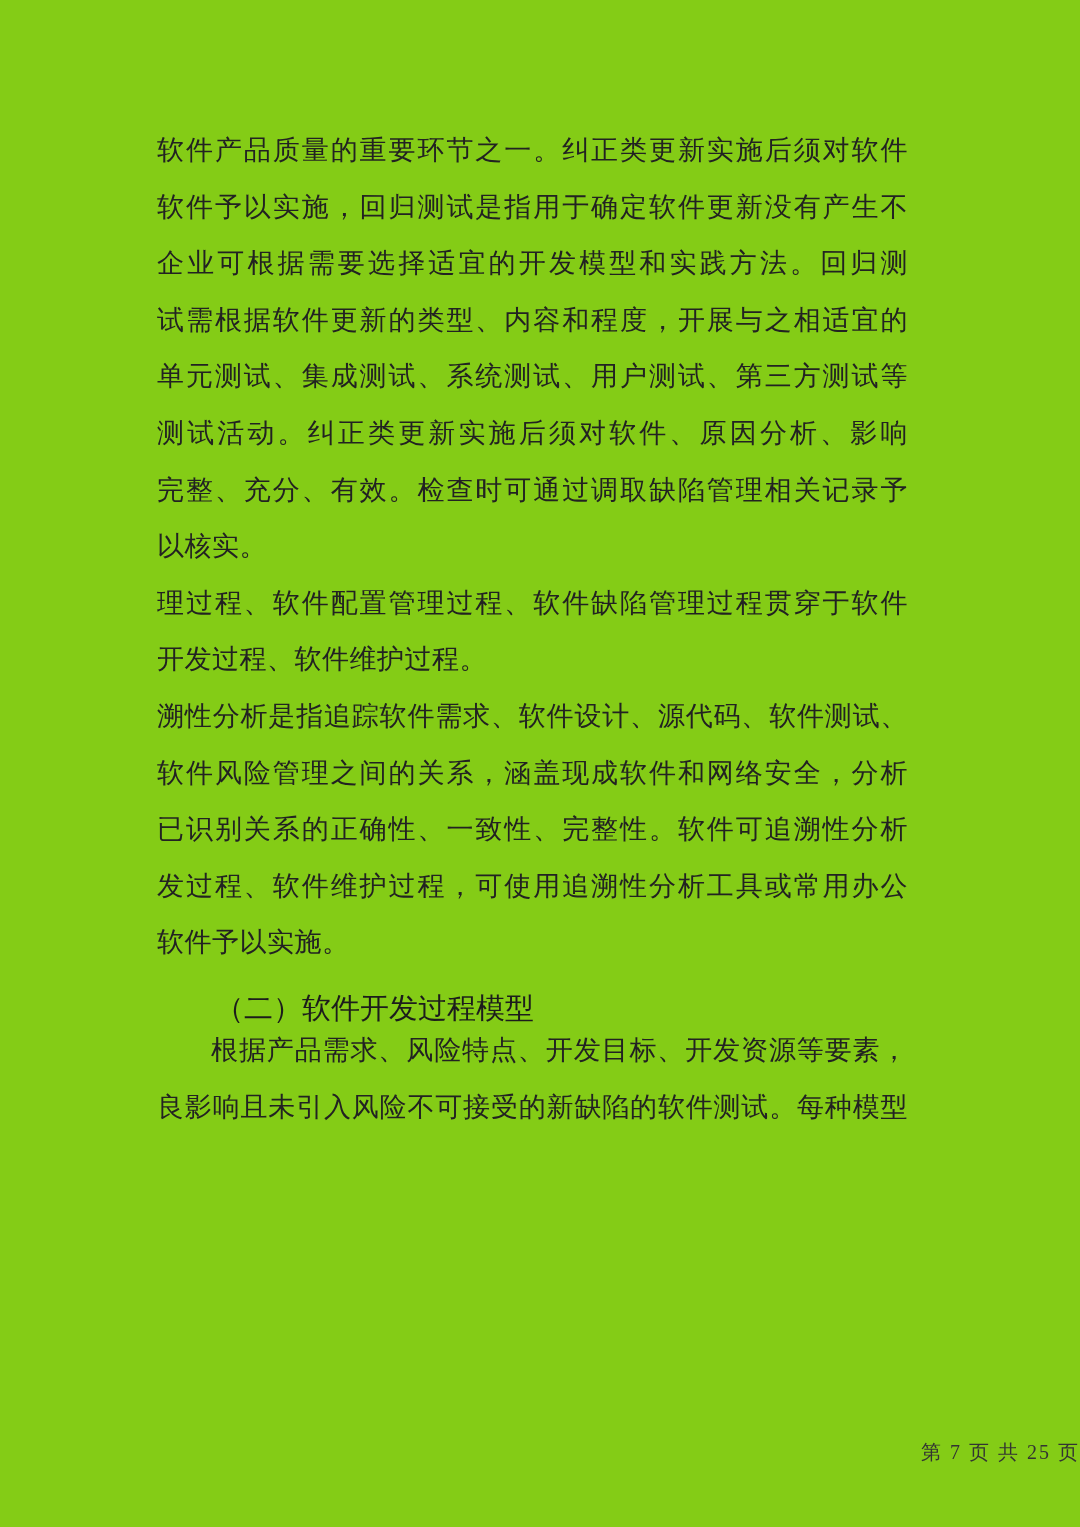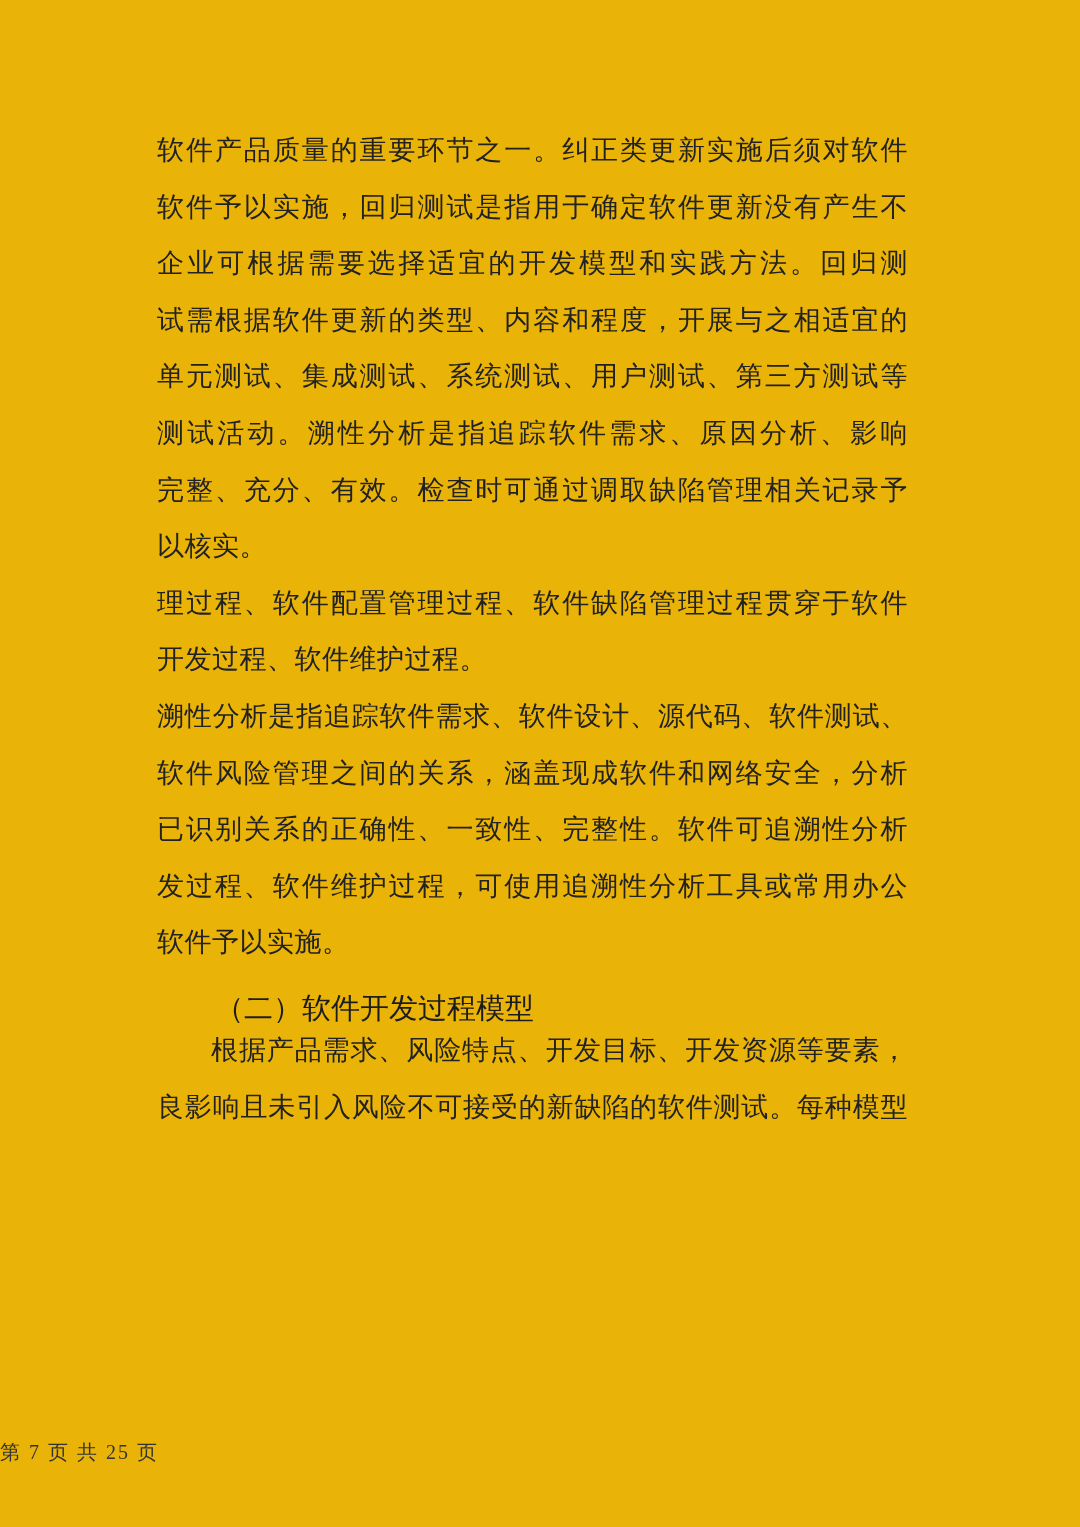--- a/index.html
+++ b/index.html
@@ -11,21 +11,21 @@
     height: 1527px;
     background: #ffffff;
     font-family: "Liberation Serif", "DejaVu Serif", serif;
     color: #222222;
     overflow: hidden;
   }
   .page {
     position: relative;
     width: 1080px;
     height: 1527px;
-    background: #eab308;
+    background: #84cc16;
     overflow: hidden;
   }
   .content {
     position: absolute;
     left: 157px;
     top: 122px;
     width: 751px;
   }
   .para { margin: 0; padding: 0; }
   .ln {
@@ -53,39 +53,39 @@
     color: #1c1c1c;
   }
   .para-last { margin-top: -7px; }
   .footer {
     position: absolute;
     left: 0;
     top: 1437px;
     width: 100%;
     height: 30px;
     line-height: 30px;
-    text-align: left;
+    text-align: right;
     font-size: 20px;
     letter-spacing: 2px;
     color: #333333;
   }
 </style>
 </head>
 <body>
 
 <div class="page">
   <div class="content">
 
     <div class="para">
       <p class="ln">软件产品质量的重要环节之一。纠正类更新实施后须对软件</p>
       <p class="ln">软件予以实施，回归测试是指用于确定软件更新没有产生不</p>
       <p class="ln">企业可根据需要选择适宜的开发模型和实践方法。回归测</p>
       <p class="ln">试需根据软件更新的类型、内容和程度，开展与之相适宜的</p>
       <p class="ln">单元测试、集成测试、系统测试、用户测试、第三方测试等</p>
-      <p class="ln">测试活动。溯性分析是指追踪软件需求、原因分析、影响</p>
+      <p class="ln">测试活动。纠正类更新实施后须对软件、原因分析、影响</p>
       <p class="ln">完整、充分、有效。检查时可通过调取缺陷管理相关记录予</p>
       <p class="ln end">以核实。</p>
     </div>
 
     <div class="para">
       <p class="ln">理过程、软件配置管理过程、软件缺陷管理过程贯穿于软件</p>
       <p class="ln end">开发过程、软件维护过程。</p>
     </div>
 
     <div class="para">

